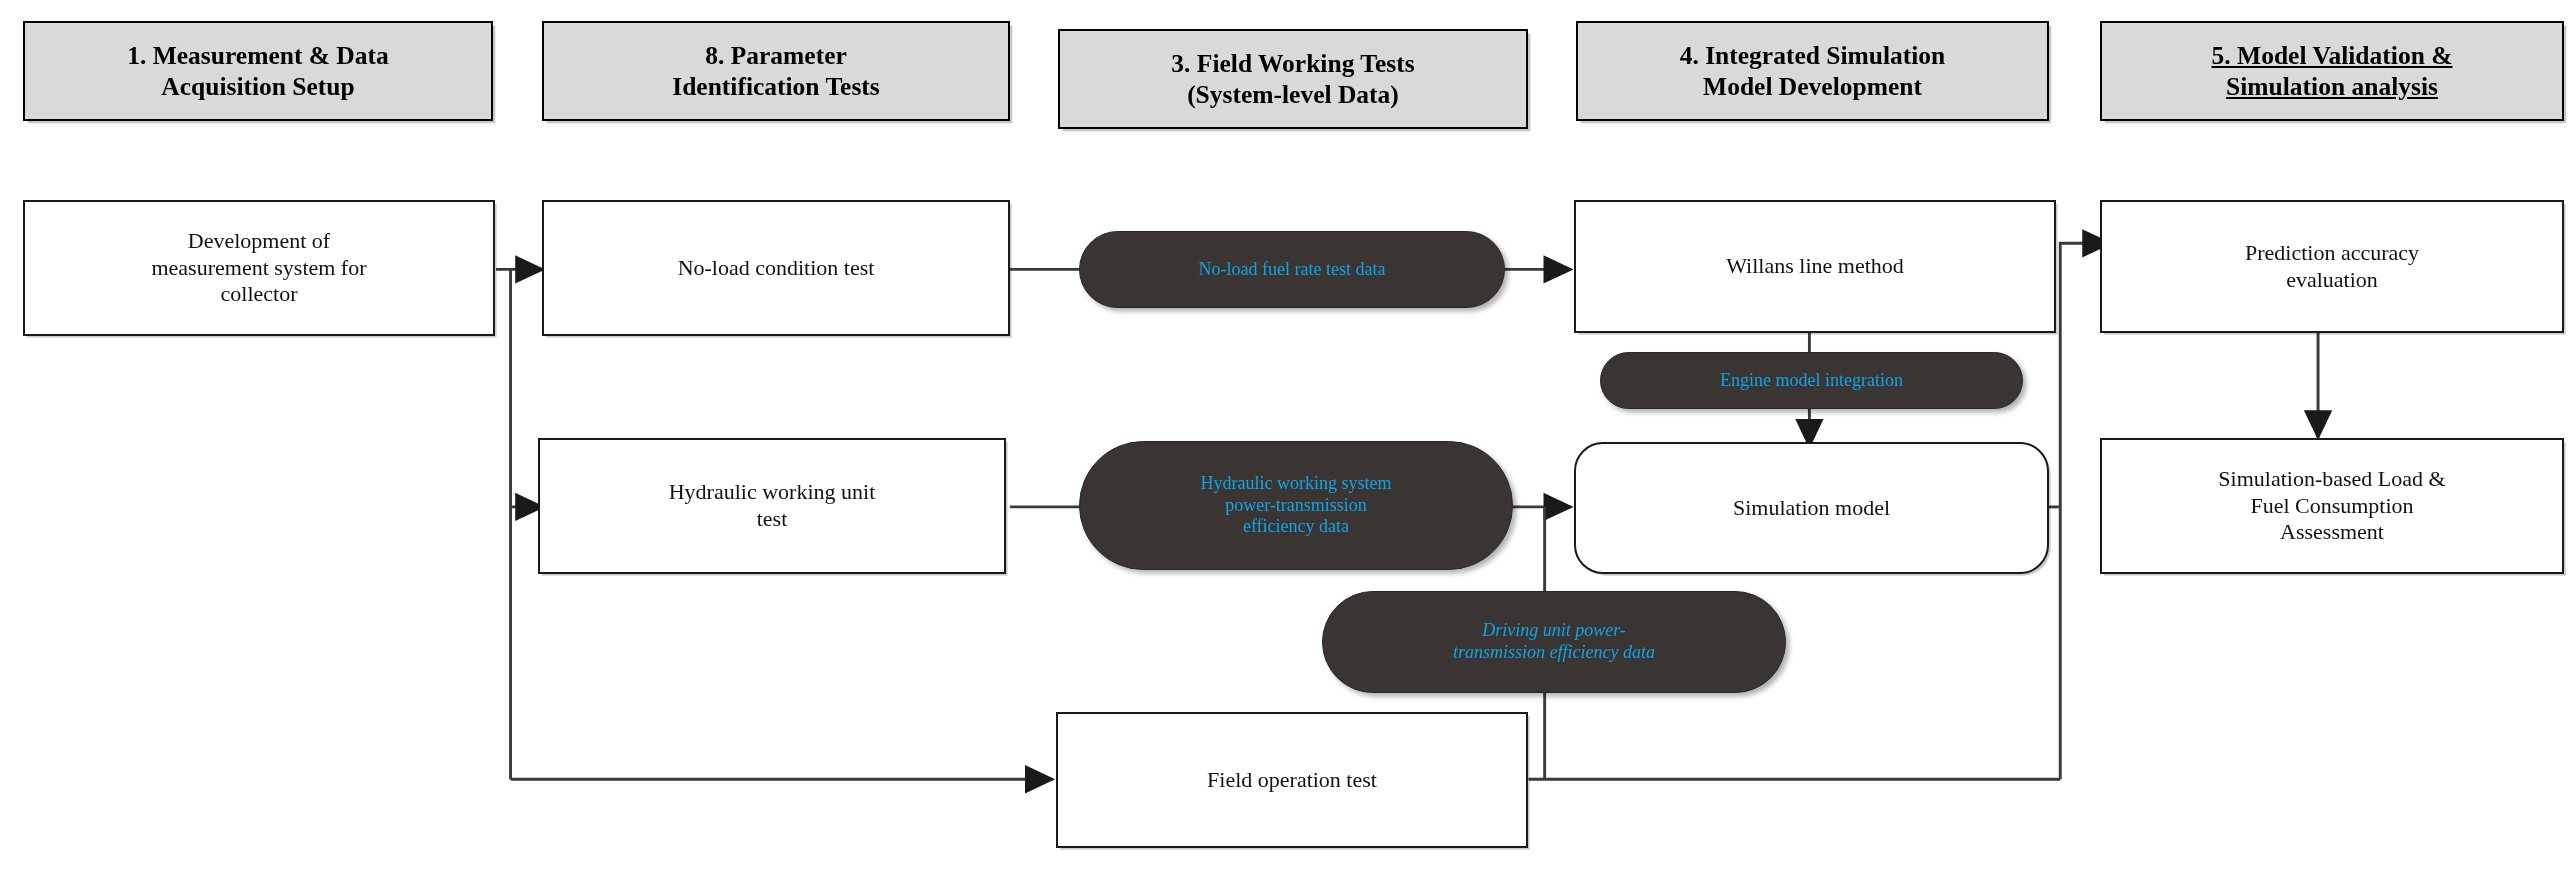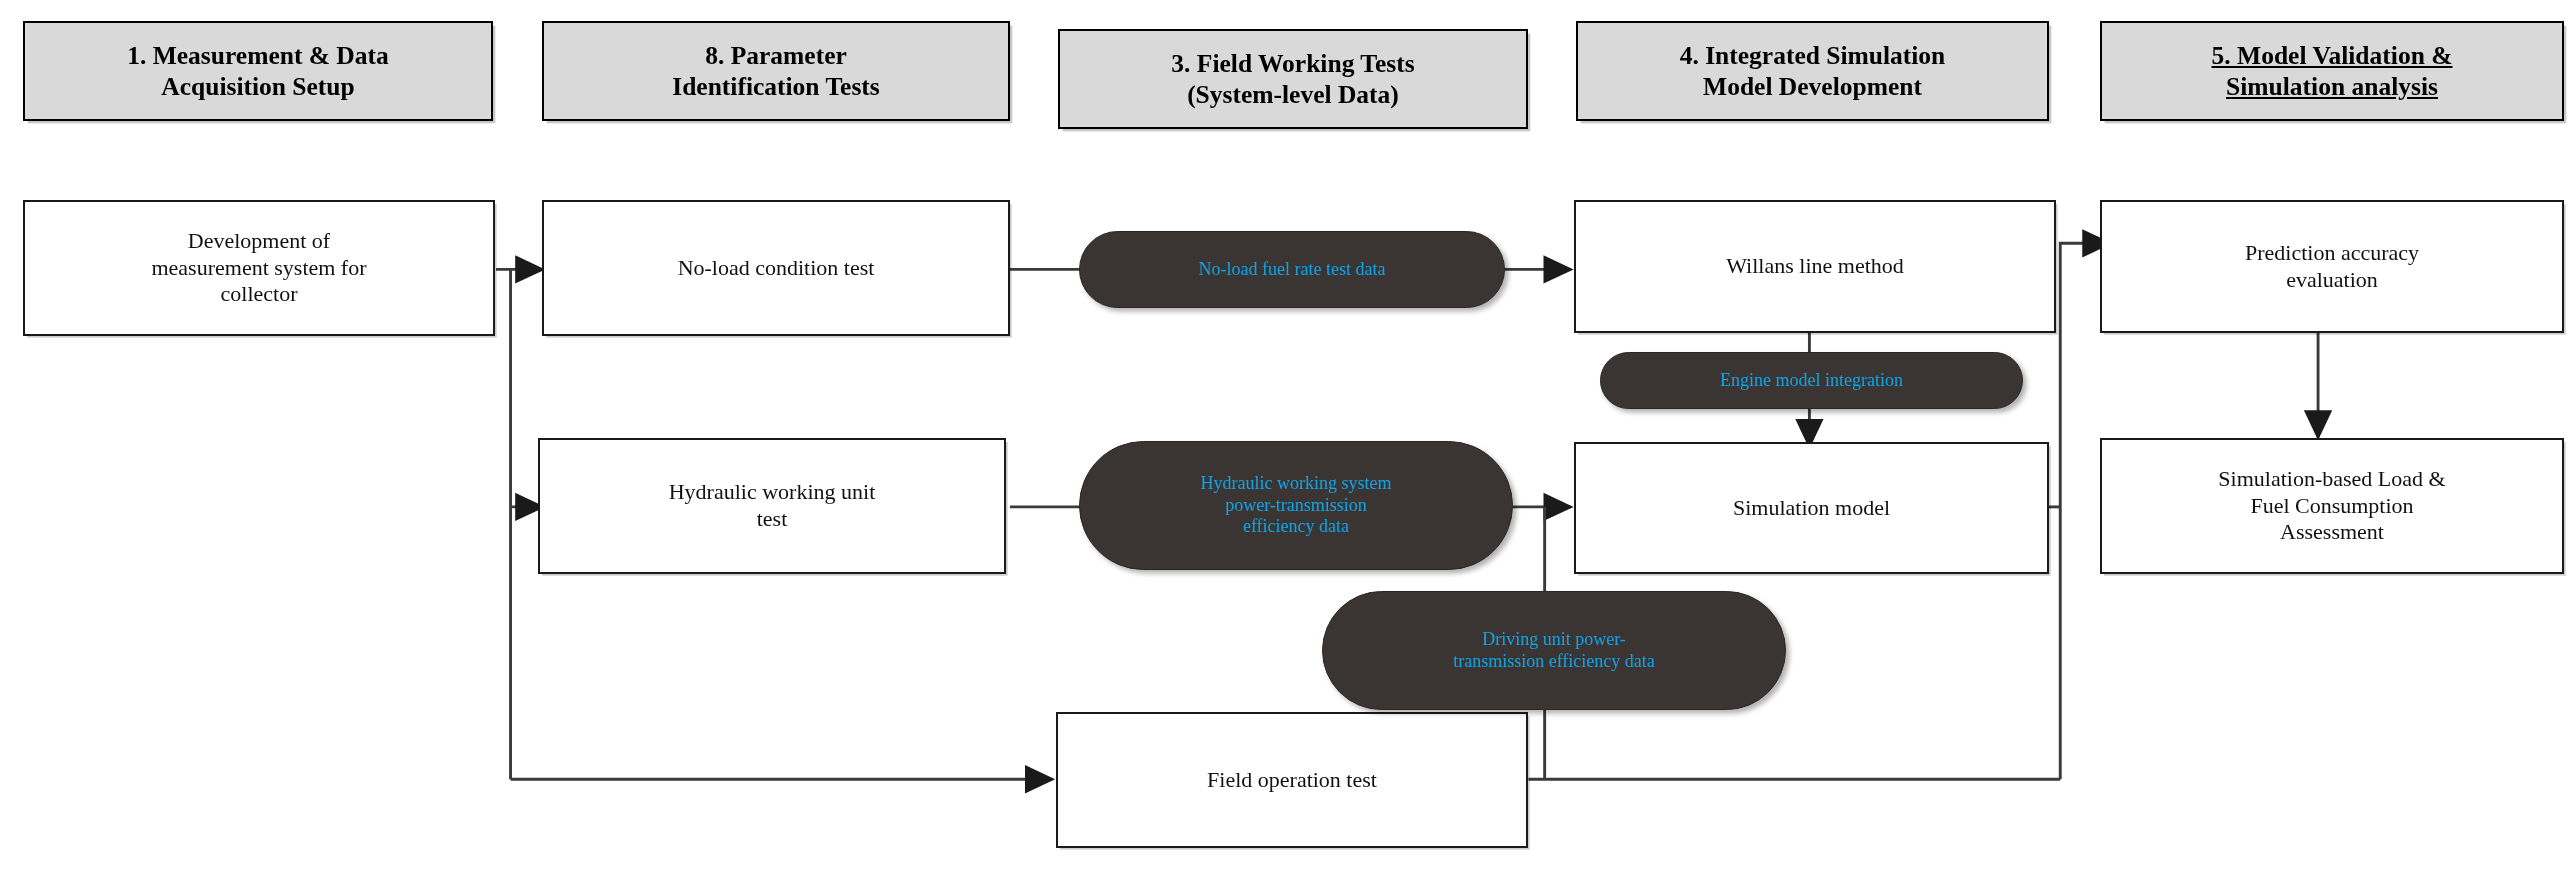--- a/index.html
+++ b/index.html
@@ -143,21 +143,21 @@
   </div>
 
   <div class="node proc" style="left:1056px; top:712px; width:472px; height:136px;">
     <span>Field operation test</span>
   </div>
 
   <div class="node proc" style="left:1574px; top:200px; width:482px; height:133px;">
     <span>Willans line method</span>
   </div>
 
-  <div class="node proc" style="left:1574px; top:442px; width:475px; height:132px;">
+  <div class="node proc" style="left:1574px; top:442px; width:475px; height:132px;border-radius:29px;">
     <span>Simulation model</span>
   </div>
 
   <div class="node proc" style="left:2100px; top:200px; width:464px; height:133px;">
     <span>Prediction accuracy
 evaluation</span>
   </div>
 
   <div class="node proc" style="left:2100px; top:438px; width:464px; height:136px;">
     <span>Simulation-based Load &amp;
@@ -168,21 +168,21 @@
   <div class="node data" style="left:1079px; top:231px; width:426px; height:77px;">
     <span>No-load fuel rate test data</span>
   </div>
 
   <div class="node data" style="left:1079px; top:441px; width:434px; height:129px;">
     <span>Hydraulic working system
 power-transmission
 efficiency data</span>
   </div>
 
-  <div class="node data" style="left:1322px; top:591px; width:464px; height:119px;">
+  <div class="node data" style="left:1322px; top:591px; width:464px; height:102px;font-style:italic;">
     <span>Driving unit power-
 transmission efficiency data</span>
   </div>
 
   <div class="node data" style="left:1600px; top:352px; width:423px; height:57px;">
     <span>Engine model integration</span>
   </div>
 
 </div>
 

